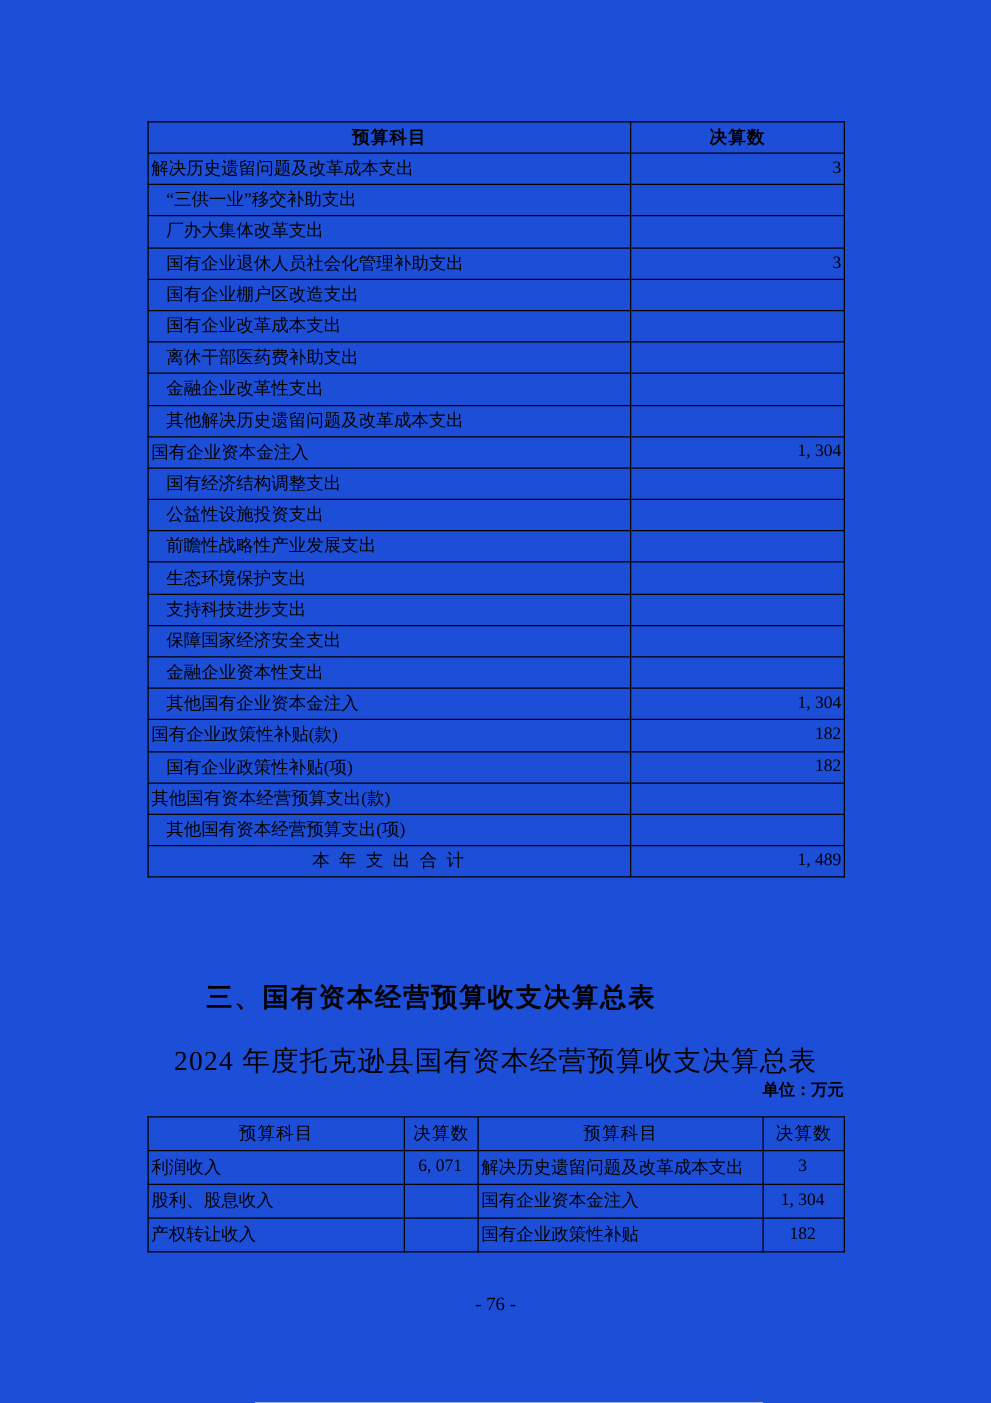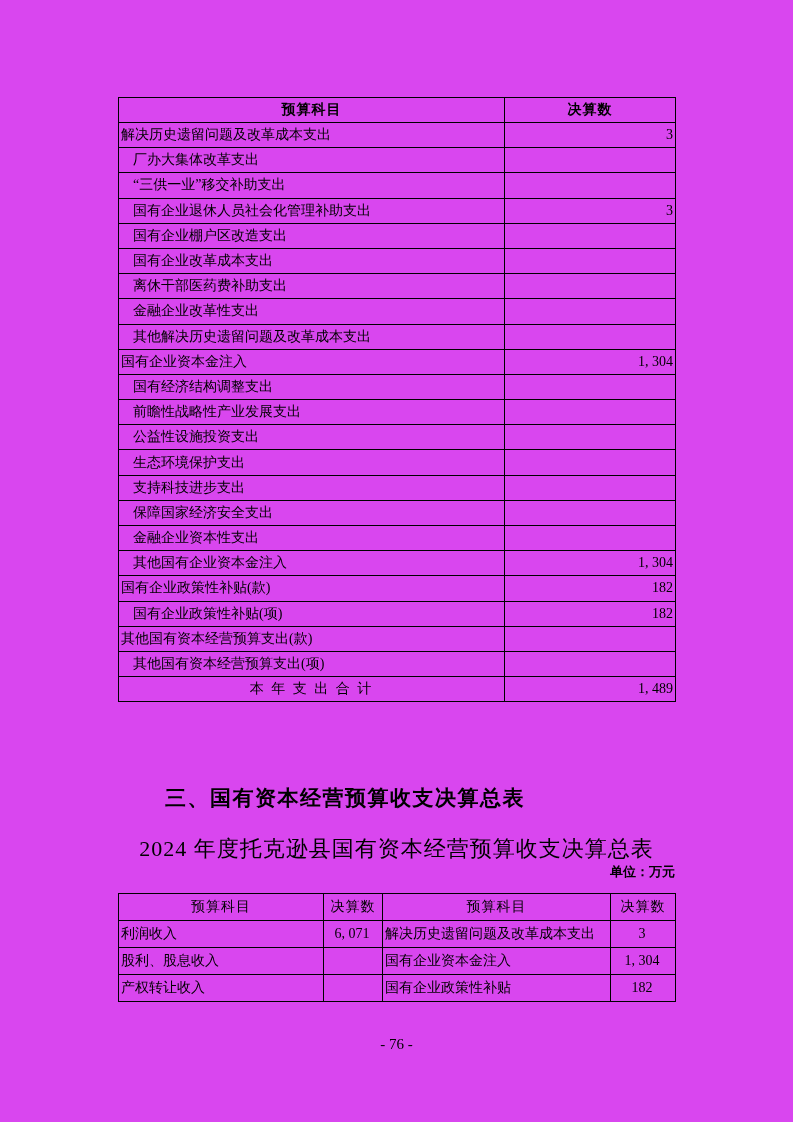--- a/index.html
+++ b/index.html
@@ -1,20 +1,20 @@
 <!DOCTYPE html>
 <html><head>
 <meta charset="utf-8">
 <style>
   html, body { margin: 0; padding: 0; background: #fff; }
   .page {
     position: relative;
     width: 793px;
     height: 1122px;
-    background: #d946ef;
+    background: #1d4ed8;
     font-family: "Liberation Serif", "DejaVu Serif", serif;
     color: #000000;
     overflow: hidden;
   }
   table { border-collapse: collapse; table-layout: fixed; }
   th, td { border: 1px solid #000; padding: 0; overflow: hidden; white-space: nowrap; }
 
   
   .t1 {
     position: absolute;
@@ -90,25 +90,25 @@
         <th>预算科目</th>
         <th>决算数</th>
       </tr>
     </thead>
     <tbody id="t1body">
         <tr>
           <td class="label">解决历史遗留问题及改革成本支出</td>
           <td class="val">3</td>
         </tr>
         <tr>
+          <td class="label indent1">“三供一业”移交补助支出</td>
+          <td class="val"></td>
+        </tr>
+        <tr>
           <td class="label indent1">厂办大集体改革支出</td>
-          <td class="val"></td>
-        </tr>
-        <tr>
-          <td class="label indent1">“三供一业”移交补助支出</td>
           <td class="val"></td>
         </tr>
         <tr>
           <td class="label indent1">国有企业退休人员社会化管理补助支出</td>
           <td class="val">3</td>
         </tr>
         <tr>
           <td class="label indent1">国有企业棚户区改造支出</td>
           <td class="val"></td>
         </tr>
@@ -130,25 +130,25 @@
         </tr>
         <tr>
           <td class="label">国有企业资本金注入</td>
           <td class="val">1, 304</td>
         </tr>
         <tr>
           <td class="label indent1">国有经济结构调整支出</td>
           <td class="val"></td>
         </tr>
         <tr>
+          <td class="label indent1">公益性设施投资支出</td>
+          <td class="val"></td>
+        </tr>
+        <tr>
           <td class="label indent1">前瞻性战略性产业发展支出</td>
-          <td class="val"></td>
-        </tr>
-        <tr>
-          <td class="label indent1">公益性设施投资支出</td>
           <td class="val"></td>
         </tr>
         <tr>
           <td class="label indent1">生态环境保护支出</td>
           <td class="val"></td>
         </tr>
         <tr>
           <td class="label indent1">支持科技进步支出</td>
           <td class="val"></td>
         </tr>

